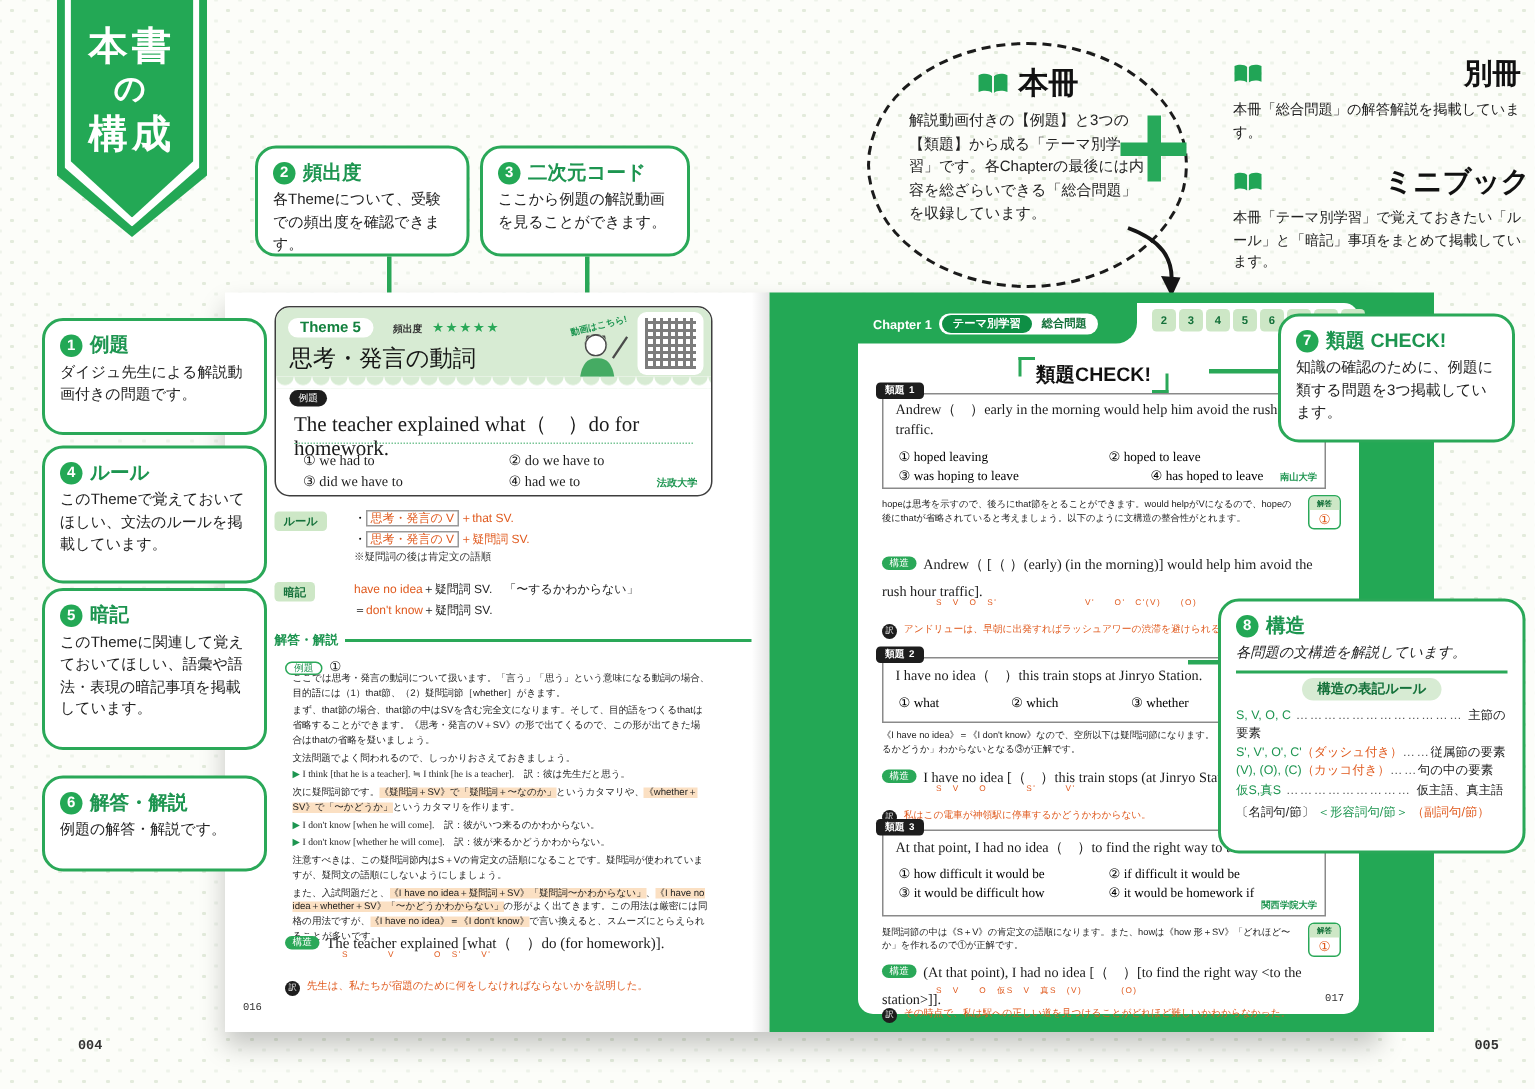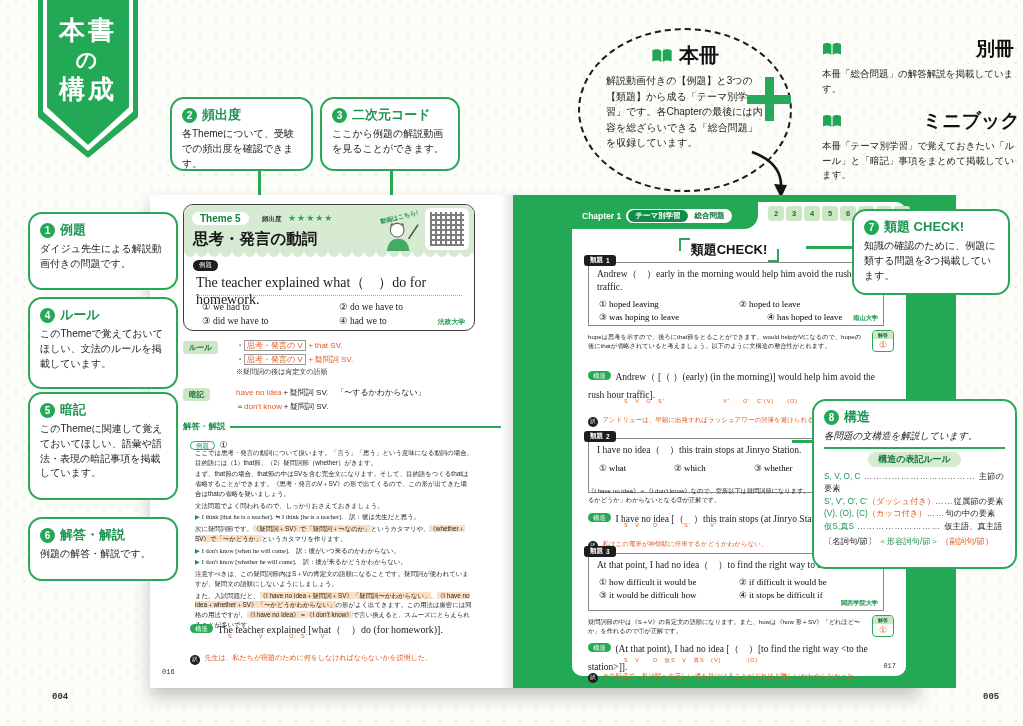--- a/index.html
+++ b/index.html
@@ -158,21 +158,21 @@
   <div class="spread-shadow"></div>
 
   <div class="pageL">
     <div class="spine"></div>
 
     <div class="reibox">
       <div class="reihead">
         <span class="theme-pill">Theme 5</span>
         <span style="position:absolute;left:78px;top:10px;font-size:6.5px;font-weight:bold;color:#333;">頻出度</span>
         <span class="stars" style="position:absolute;left:104px;top:8px;">★★★★★</span>
-        <div style="position:absolute;left:9px;top:24px;font-size:15.5px;font-weight:bold;color:#161616;">思考・発言の動詞</div>
+        <div style="position:absolute;left:9px;top:24px;font-size:15.5px;font-weight:normal;color:#161616;">思考・発言の動詞</div>
         <span style="position:absolute;left:196px;top:8px;color:#1d9550;font-size:6px;font-weight:bold;transform:rotate(-14deg);">動画はこちら!</span>
         <svg style="position:absolute;left:198px;top:12px;" width="38" height="36" viewBox="0 0 40 36">
           <path d="M8,13 a8,8 0 0 1 16,0 l-1.5,-7 -13,0 z" fill="#4a4a4a"></path>
           <circle cx="16" cy="13" r="7.2" fill="#fff" stroke="#4a4a4a" stroke-width="1"></circle>
           <path d="M5,35 q2,-13 11,-13 l2,0 q9,0 11,13 z" fill="#45ab63"></path>
           <line x1="28" y1="22" x2="38" y2="7" stroke="#4a4a4a" stroke-width="1.6"></line>
         </svg>
         <div style="position:absolute;right:5px;top:3px;width:44px;height:42px;background:#fff;border-radius:6px;display:flex;align-items:center;justify-content:center;">
           <div class="qr"></div>
         </div>
@@ -282,21 +282,21 @@
       <div class="marks" style="position:absolute;left:52px;top:196px;">S　V　O　S'　　　　　　　　　V'　　O'　C'(V)　　(O)</div>
       <div style="position:absolute;left:16px;top:206px;width:296px;">
         <span class="trc">訳</span>
         <span class="or-t" style="font-size:6.5px;">アンドリューは、早朝に出発すればラッシュアワーの渋滞を避けられるだろうと思った。</span>
       </div>
 
       <span class="qtag" style="left:12px;top:229px;">
         <span>類題</span>
         <span>2</span>
       </span>
-      <div class="qbox" style="left:16px;top:236px;width:296px;height:55px;text-align:center;">
+      <div class="qbox" style="left:16px;top:236px;width:296px;height:44px;text-align:center;">
         <div class="serif" style="position:absolute;left:8px;top:5px;font-size:9.5px;color:#1b1b1b;">I have no idea（　）this train stops at Jinryo Station.</div>
         <div class="serif" style="position:absolute;left:10px;top:24px;font-size:8.8px;">① what</div>
         <div class="serif" style="position:absolute;left:85px;top:24px;font-size:8.8px;">② which</div>
         <div class="serif" style="position:absolute;left:165px;top:24px;font-size:8.8px;">③ whether</div>
         <div class="serif" style="position:absolute;left:248px;top:24px;font-size:8.8px;">④ who</div>
       </div>
       <div class="expl" style="position:absolute;left:16px;top:284px;width:274px;">《I have no idea》＝《I don't know》なので、空所以下は疑問詞節になります。「神領駅に停車するかどうか」わからないとなる③が正解です。</div>
       <div class="ansbadge" style="left:300px;top:282px;">
         <div class="at">解答</div>
         <div class="an">③</div>
@@ -313,21 +313,21 @@
 
       <span class="qtag" style="left:12px;top:344px;">
         <span>類題</span>
         <span>3</span>
       </span>
       <div class="qbox" style="left:16px;top:351px;width:296px;height:58px;">
         <div class="serif" style="position:absolute;left:8px;top:5px;width:282px;font-size:9.5px;color:#1b1b1b;">At that point, I had no idea（　）to find the right way to the station.</div>
         <div class="serif" style="position:absolute;left:10px;top:23px;font-size:8.8px;">① how difficult it would be</div>
         <div class="serif" style="position:absolute;left:150px;top:23px;font-size:8.8px;">② if difficult it would be</div>
         <div class="serif" style="position:absolute;left:10px;top:36px;font-size:8.8px;">③ it would be difficult how</div>
-        <div class="serif" style="position:absolute;left:150px;top:36px;font-size:8.8px;">④ it stops be difficult if</div>
+        <div class="serif" style="position:absolute;left:150px;top:36px;font-size:8.8px;">④ it would be homework if</div>
         <span class="srctxt" style="position:absolute;right:5px;bottom:2px;font-size:6.2px;">関西学院大学</span>
       </div>
       <div class="expl" style="position:absolute;left:16px;top:415px;width:274px;">疑問詞節の中は《S＋V》の肯定文の語順になります。また、howは《how 形＋SV》「どれほど〜か」を作れるので①が正解です。</div>
       <div class="ansbadge" style="left:300px;top:413px;">
         <div class="at">解答</div>
         <div class="an">①</div>
       </div>
       <div style="position:absolute;left:16px;top:436px;width:290px;">
         <span class="kz-pill">構造</span>
         <span class="serif" style="font-size:9.5px;color:#1b1b1b;line-height:1.5;">(At that point), I had no idea [（　）[to find the right way &lt;to the station&gt;]].</span>

